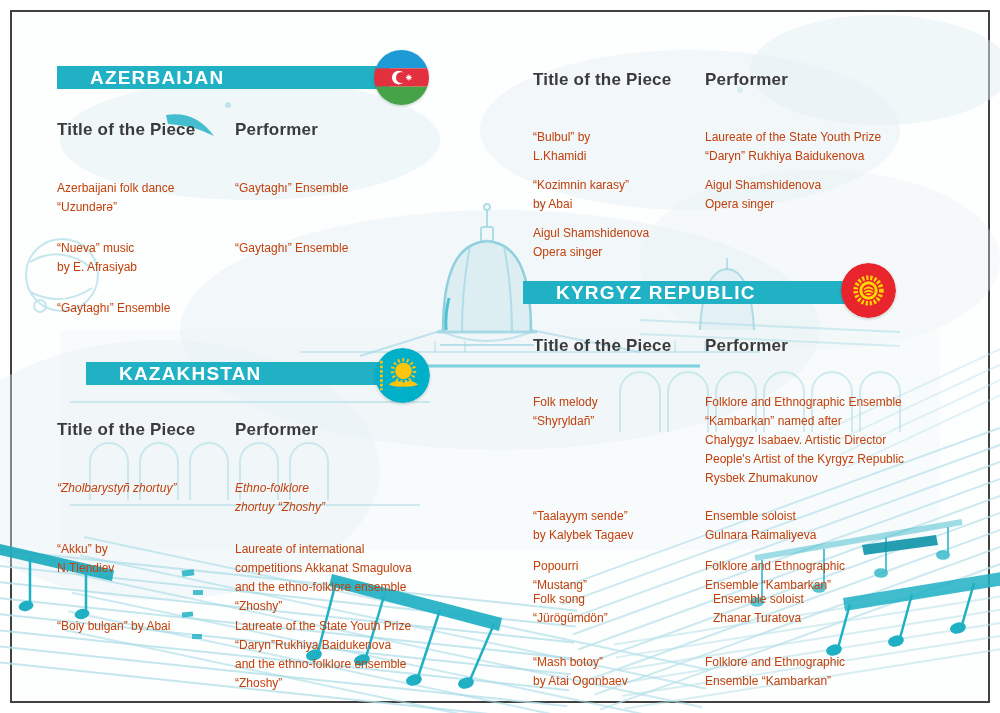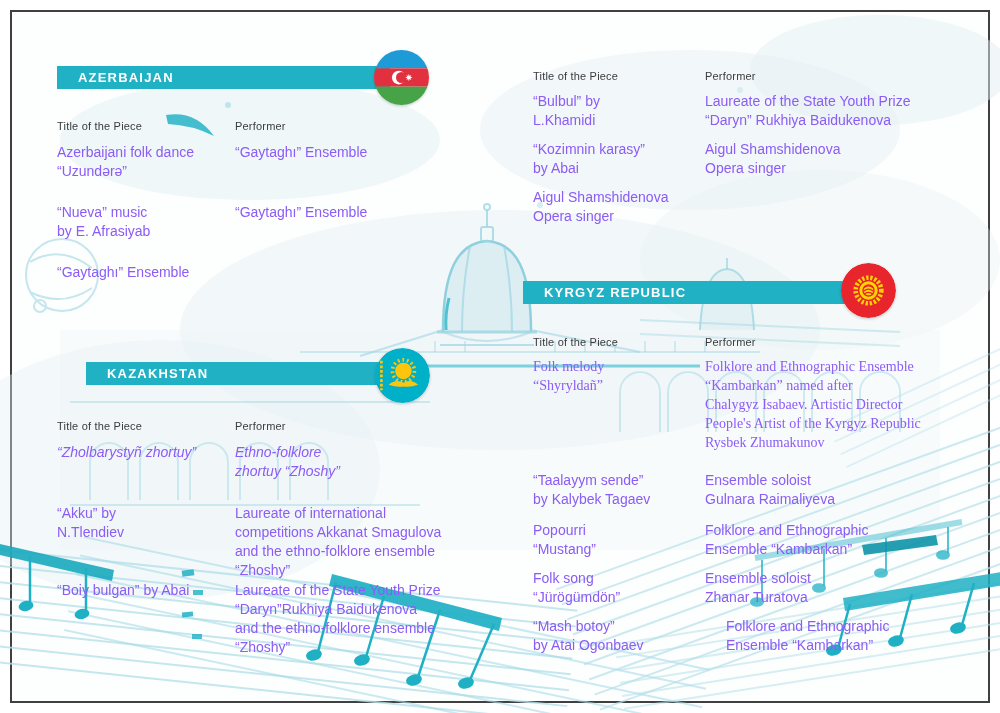--- a/index.html
+++ b/index.html
@@ -2,31 +2,31 @@
 <html><head>
 <meta charset="utf-8">
 <style>
   html,body{margin:0;padding:0;background:#ffffff;}
   .page{position:relative;width:1000px;height:713px;background:#ffffff;
         font-family:"Liberation Sans",sans-serif;overflow:hidden;}
   .frame{position:absolute;left:10px;top:10px;right:10px;bottom:10px;
          border:2px solid #404040;background:#fdfefe;}
   .bg{position:absolute;left:0;top:0;width:1000px;height:713px;pointer-events:none;}
   .bar{position:absolute;height:23px;background:#21b1c5;color:#ffffff;font-weight:bold;
-       font-size:13px;letter-spacing:1.2px;line-height:23px;padding-left:21px;
+       font-size:19px;letter-spacing:1.2px;line-height:23px;padding-left:33px;
        box-sizing:border-box;}
   .flag{position:absolute;width:55px;height:55px;border-radius:50%;overflow:hidden;
         box-shadow:0 1px 3px rgba(0,0,0,.2);}
   .flag svg{display:block;width:100%;height:100%;}
   .section{position:absolute;}
   .gridrow{position:absolute;display:grid;width:100%;}
   .left-grid{grid-template-columns:178px 1fr;}
   .right-grid{grid-template-columns:172px 1fr;}
-  .colhead{font-size:11px;font-weight:normal;color:#3b3b3b;letter-spacing:.2px;}
-  .cell{font-size:14px;line-height:19px;color:#8b5cf6;white-space:pre-line;}
+  .colhead{font-size:17px;font-weight:bold;color:#3b3b3b;letter-spacing:.2px;}
+  .cell{font-size:12px;line-height:19px;color:#c2410c;white-space:pre-line;margin-top:36px;}
 </style>
 </head>
 <body>
 
 <div class="page">
   <div class="frame"></div>
 
   <svg class="bg" viewBox="0 0 1000 713">
 
     <g fill="#e4f0f4" stroke="none">
@@ -296,47 +296,47 @@
       <circle cx="30" cy="30" r="6" fill="none" stroke="#e8252c" stroke-width="1.5"></circle>
       <path d="M25 27 q5 -4 10 0 M25 30.5 q5 -4 10 0 M25 34 q5 -4 10 0" fill="none" stroke="#e8252c" stroke-width="1.3"></path>
     </svg>
   </div>
 
   <div class="section" style="left:533px;top:336px;width:450px;height:330px;">
     <div class="gridrow right-grid" style="top:0;">
       <div class="colhead">Title of the Piece</div>
       <div class="colhead">Performer</div>
     </div>
-    <div class="gridrow right-grid" style="top:21px;font-family:Liberation Serif, serif;">
+    <div class="gridrow right-grid" style="top:21px;">
       <div class="cell">Folk melody
 “Shyryldañ”</div>
       <div class="cell">Folklore and Ethnographic Ensemble
 “Kambarkan” named after
 Chalygyz Isabaev. Artistic Director
 People's Artist of the Kyrgyz Republic
 Rysbek Zhumakunov</div>
     </div>
     <div class="gridrow right-grid" style="top:135px;">
       <div class="cell">“Taalayym sende”
 by Kalybek Tagaev</div>
       <div class="cell">Ensemble soloist
 Gulnara Raimaliyeva</div>
     </div>
     <div class="gridrow right-grid" style="top:185px;">
       <div class="cell">Popourri
 “Mustang”</div>
       <div class="cell">Folklore and Ethnographic
 Ensemble “Kambarkan”</div>
     </div>
-    <div class="gridrow right-grid" style="top:233px;">
+    <div class="gridrow right-grid" style="top:218px;gap:8px;">
       <div class="cell">Folk song
 “Jürögümdön”</div>
       <div class="cell">Ensemble soloist
 Zhanar Turatova</div>
     </div>
-    <div class="gridrow right-grid" style="top:281px;gap:21px;">
+    <div class="gridrow right-grid" style="top:281px;">
       <div class="cell">“Mash botoy”
 by Atai Ogonbaev</div>
       <div class="cell">Folklore and Ethnographic
 Ensemble “Kambarkan”</div>
     </div>
   </div>
 </div>
 
 </body></html>

